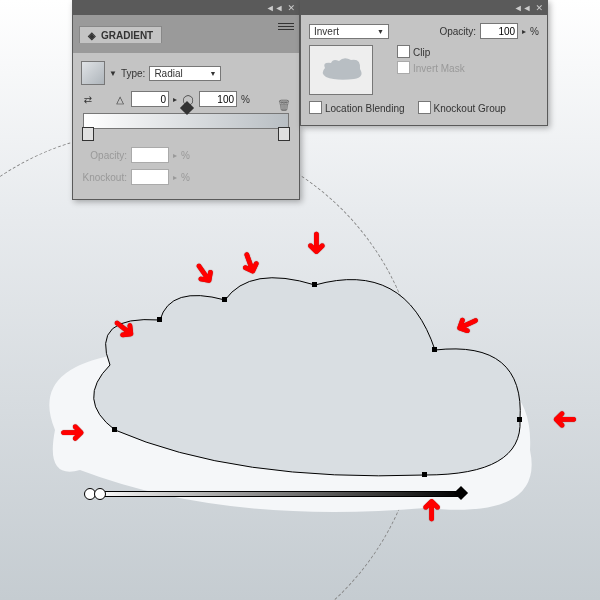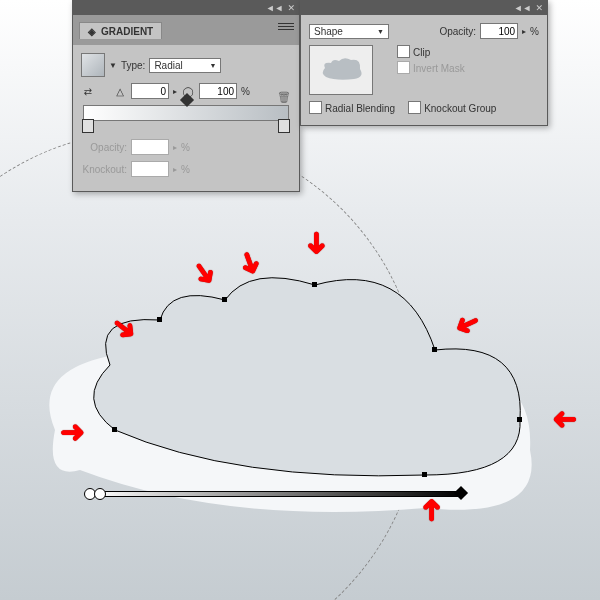--- a/index.html
+++ b/index.html
@@ -7,21 +7,21 @@
 .dashed-circle{position:absolute;width:540px;height:540px;border:1px dashed #888;border-radius:50%;left:-120px;top:130px}
 .cloud-bg{position:absolute;left:25px;top:290px}
 .cloud-fg{position:absolute;left:55px;top:270px}
 .slider-bar{position:absolute;left:92px;top:491px;width:368px;height:4px;background:linear-gradient(90deg,#fff,#000);border:1px solid #000}
 .slider-handle{position:absolute;width:10px;height:10px;border:1px solid #000;background:#fff;border-radius:50%}
 .panel{position:absolute;top:0;background:#c4c4c4;border:1px solid #5a5a5a;box-shadow:2px 2px 6px rgba(0,0,0,.3);width:226px}
 .panel.grad{left:72px}
 .panel.trans{left:300px;width:246px}
 .titlebar{background:#5a5a5a;height:14px;display:flex;justify-content:flex-end;align-items:center;padding:0 4px;gap:4px}
 .titlebar span{color:#ccc;font-size:9px;cursor:default}
-.tabrow{display:flex;align-items:center;background:#9a9a9a;height:30px;padding-left:6px;position:relative}
+.tabrow{display:flex;align-items:center;background:#9a9a9a;height:38px;padding-left:6px;position:relative}
 .tab{background:#c4c4c4;padding:3px 8px 2px;font-size:10px;font-weight:600;color:#333;border:1px solid #888;border-bottom:none}
 .tabicon{width:10px;height:10px;display:inline-block;margin-right:3px}
 .menubtn{position:absolute;right:4px;top:4px;width:16px;height:12px;display:flex;flex-direction:column;justify-content:center;gap:2px;padding:1px}
 .menubtn div{height:1px;background:#333}
 .pbody{padding:8px;background:#c4c4c4}
 .row{display:flex;align-items:center;gap:4px;margin-bottom:6px}
 .swatch{width:22px;height:22px;background:linear-gradient(135deg,#e0e3e6,#aeb5bb);border:1px solid #777}
 .lbl{font-size:10px;color:#333}
 .sel{background:#fff;border:1px solid #777;padding:1px 4px;font-size:10px;width:62px;display:flex;justify-content:space-between;align-items:center}
 .sel::after{content:"▼";font-size:7px;color:#333}
@@ -131,21 +131,21 @@
 </div>
 
 <div class="panel trans">
   <div class="titlebar">
     <span>◄◄</span>
     <span>✕</span>
   </div>
   <div class="pbody">
     <div class="row">
       <div class="sel" style="width:70px">
-          <span>Shape</span>
+          <span>Invert</span>
         </div>
       <span style="flex:1"></span>
       <span class="lbl">Opacity:</span>
       <input class="inp" value="100" style="">
       <span style="font-size:8px">▸</span>
       <span class="lbl">%</span>
     </div>
     <div class="row" style="align-items:flex-start">
       <div class="thumb">
         <svg width="50" height="30">
@@ -158,20 +158,20 @@
             <span>Clip</span>
           </div>
         <div class="cbrow" style="color:#999">
             <span class="cb" style="border-color:#aaa"></span>
             <span>Invert Mask</span>
           </div>
       </div>
     </div>
     <div class="cbrow" style="display:inline-flex;margin-right:10px">
         <span class="cb"></span>
-        <span>Radial Blending</span>
+        <span>Location Blending</span>
       </div>
     <div class="cbrow" style="display:inline-flex">
         <span class="cb"></span>
         <span>Knockout Group</span>
       </div>
   </div>
 </div>
 
 </body></html>

